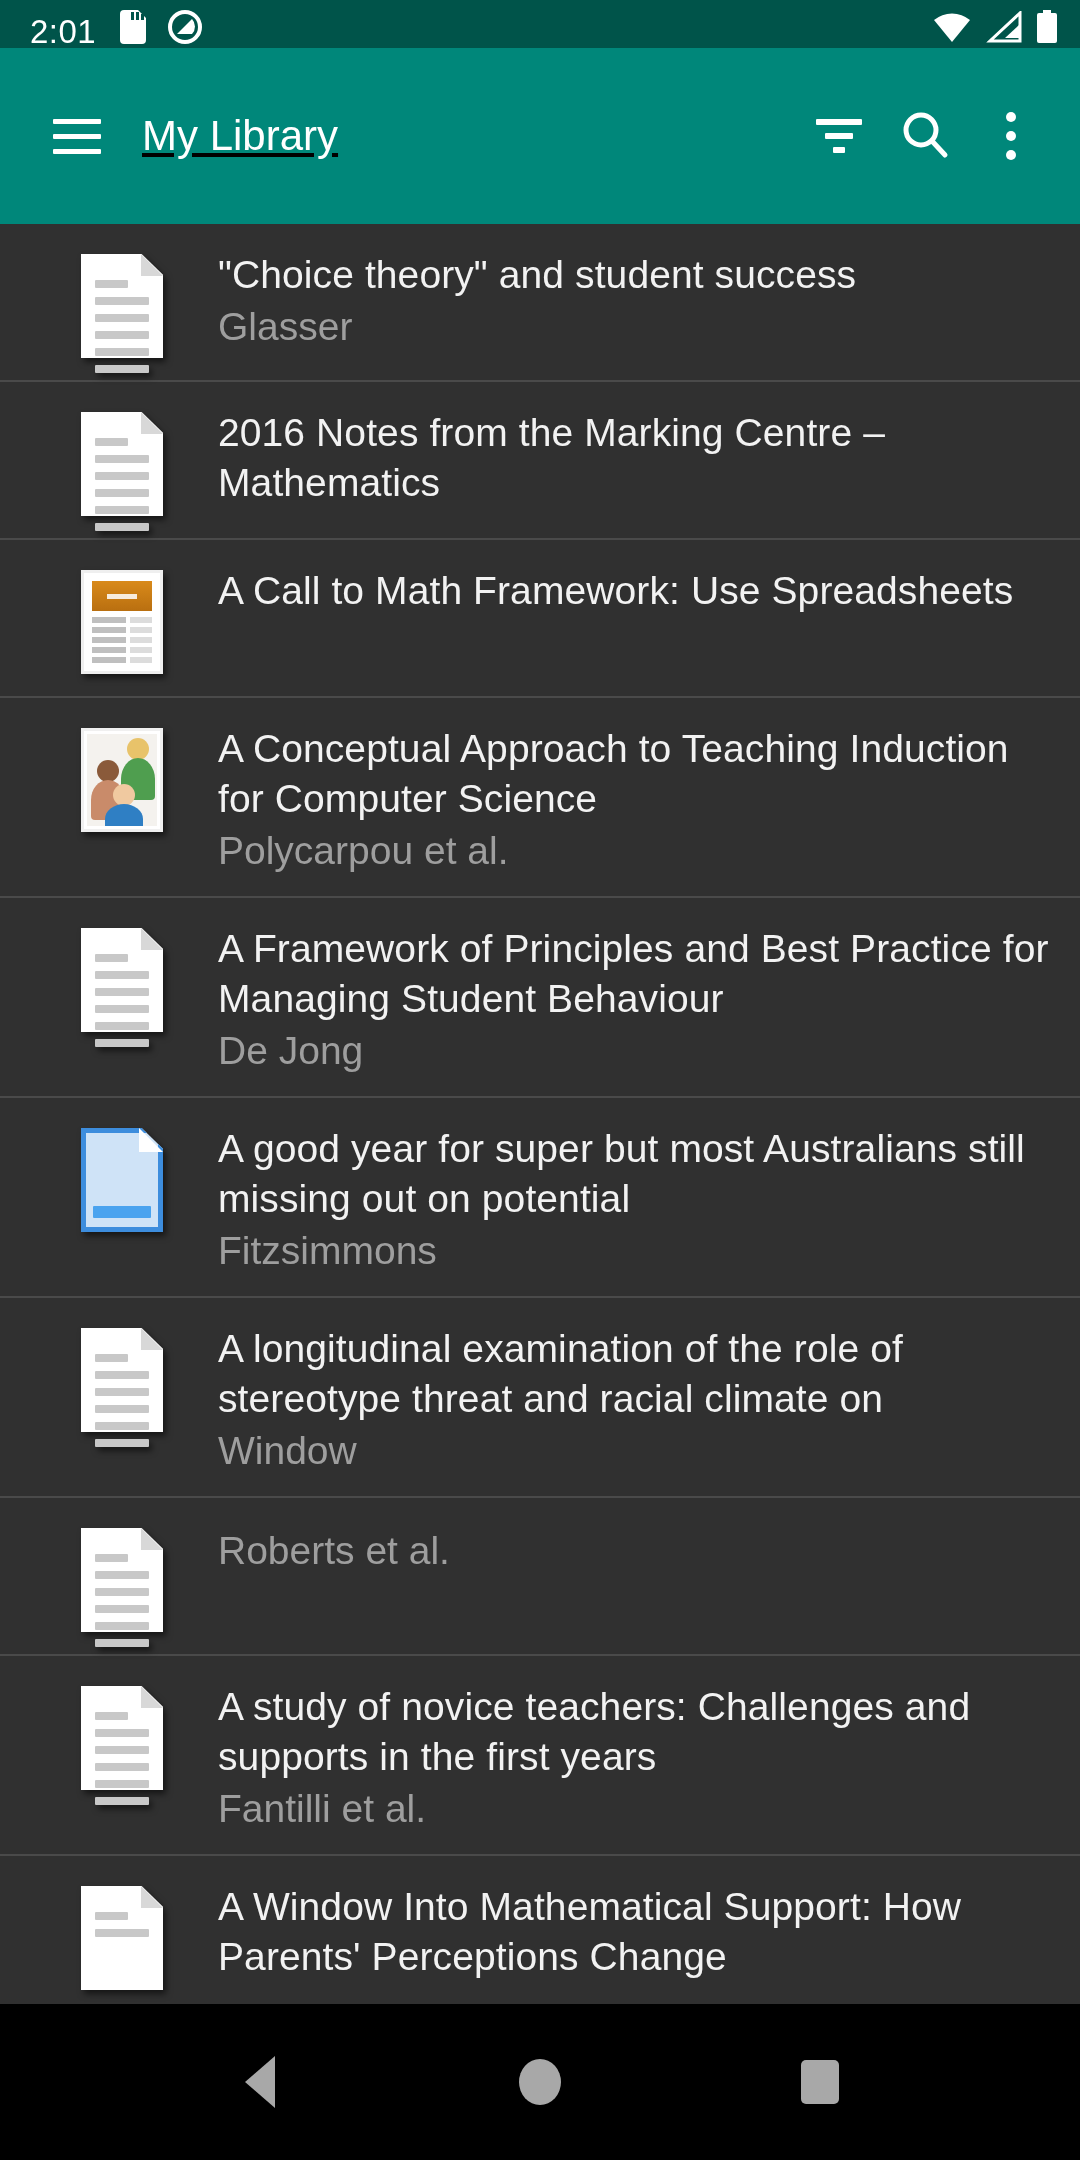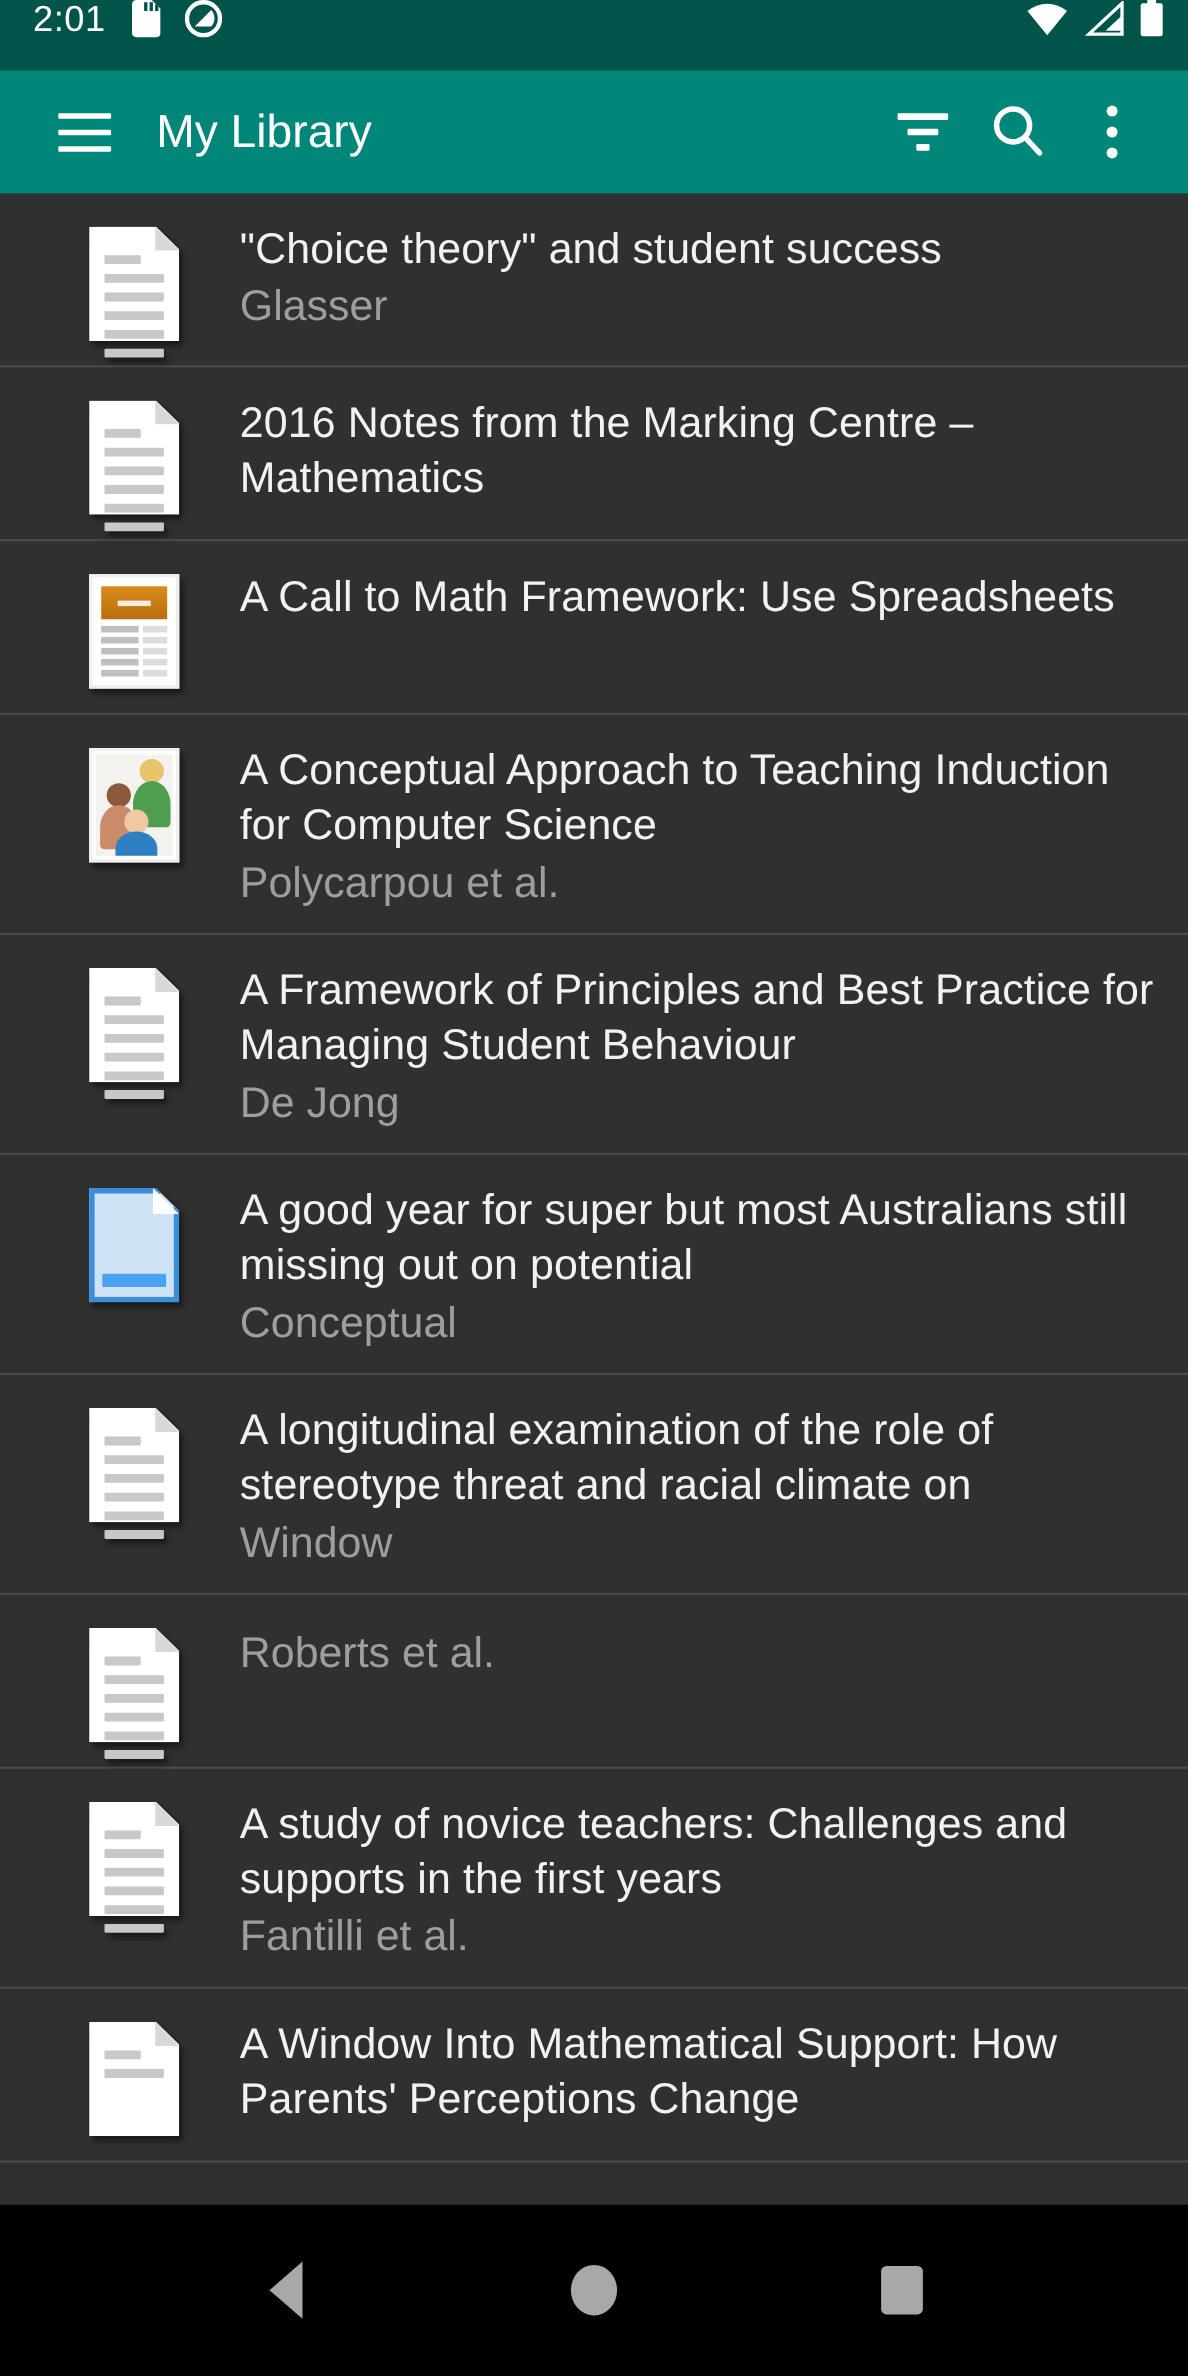--- a/index.html
+++ b/index.html
@@ -7,35 +7,36 @@
     width:1080px;height:2160px;
     background:#303030;
     font-family:"Liberation Sans", sans-serif;
     overflow:hidden;
     -webkit-font-smoothing:antialiased;
   }
   .screen{width:1080px;height:2160px;position:relative;display:flex;flex-direction:column;}
 
   
   .statusbar{
-    height:64px;background:#00544A;color:#ffffff;
-    display:flex;align-items:flex-start;flex:0 0 auto;
+    height:48px;background:#00544A;color:#ffffff;
+    display:flex;align-items:flex-end;flex:0 0 auto;
     padding:0 22px 0 30px;box-sizing:border-box;
   }
   .status-clock{font-size:33px;letter-spacing:.5px;line-height:1;font-weight:400;}
   .status-left-icons{display:flex;align-items:center;gap:22px;margin-left:24px;}
   .status-spacer{flex:1 1 auto;}
   .status-right-icons{display:flex;align-items:center;gap:14px;}
   .sicon{display:block;}
 
   
   .toolbar{
-    height:112px;background:#00877A;flex:0 0 auto;
+    height:176px;background:#00877A;flex:0 0 auto;
     display:flex;align-items:center;box-sizing:border-box;
     padding:0 26px 0 34px;
+    text-decoration:underline;
   }
   .tb-btn{
     width:86px;height:86px;display:flex;align-items:center;justify-content:center;
     flex:0 0 auto;
   }
   .tb-title{
     color:#ffffff;font-size:42px;line-height:1;margin-left:22px;
     white-space:nowrap;flex:1 1 auto;font-weight:400;
   }
   .hamburger{width:48px;height:35px;display:flex;flex-direction:column;justify-content:space-between;}
@@ -324,21 +325,21 @@
           <div class="doc blue">
             <div class="page"></div>
             <div class="fold"></div>
             <div class="lines">
               <span></span>
             </div>
           </div>
         </div>
         <div class="texts">
           <div class="title">A good year for super but most Australians still missing out on potential</div>
-          <div class="author">Conceptual</div>
+          <div class="author">Fitzsimmons</div>
         </div>
       </div>
       <div class="row">
         <div class="thumb-wrap">
           <div class="doc">
             <div class="page"></div>
             <div class="fold"></div>
             <div class="lines">
               <span></span>
               <span></span>

